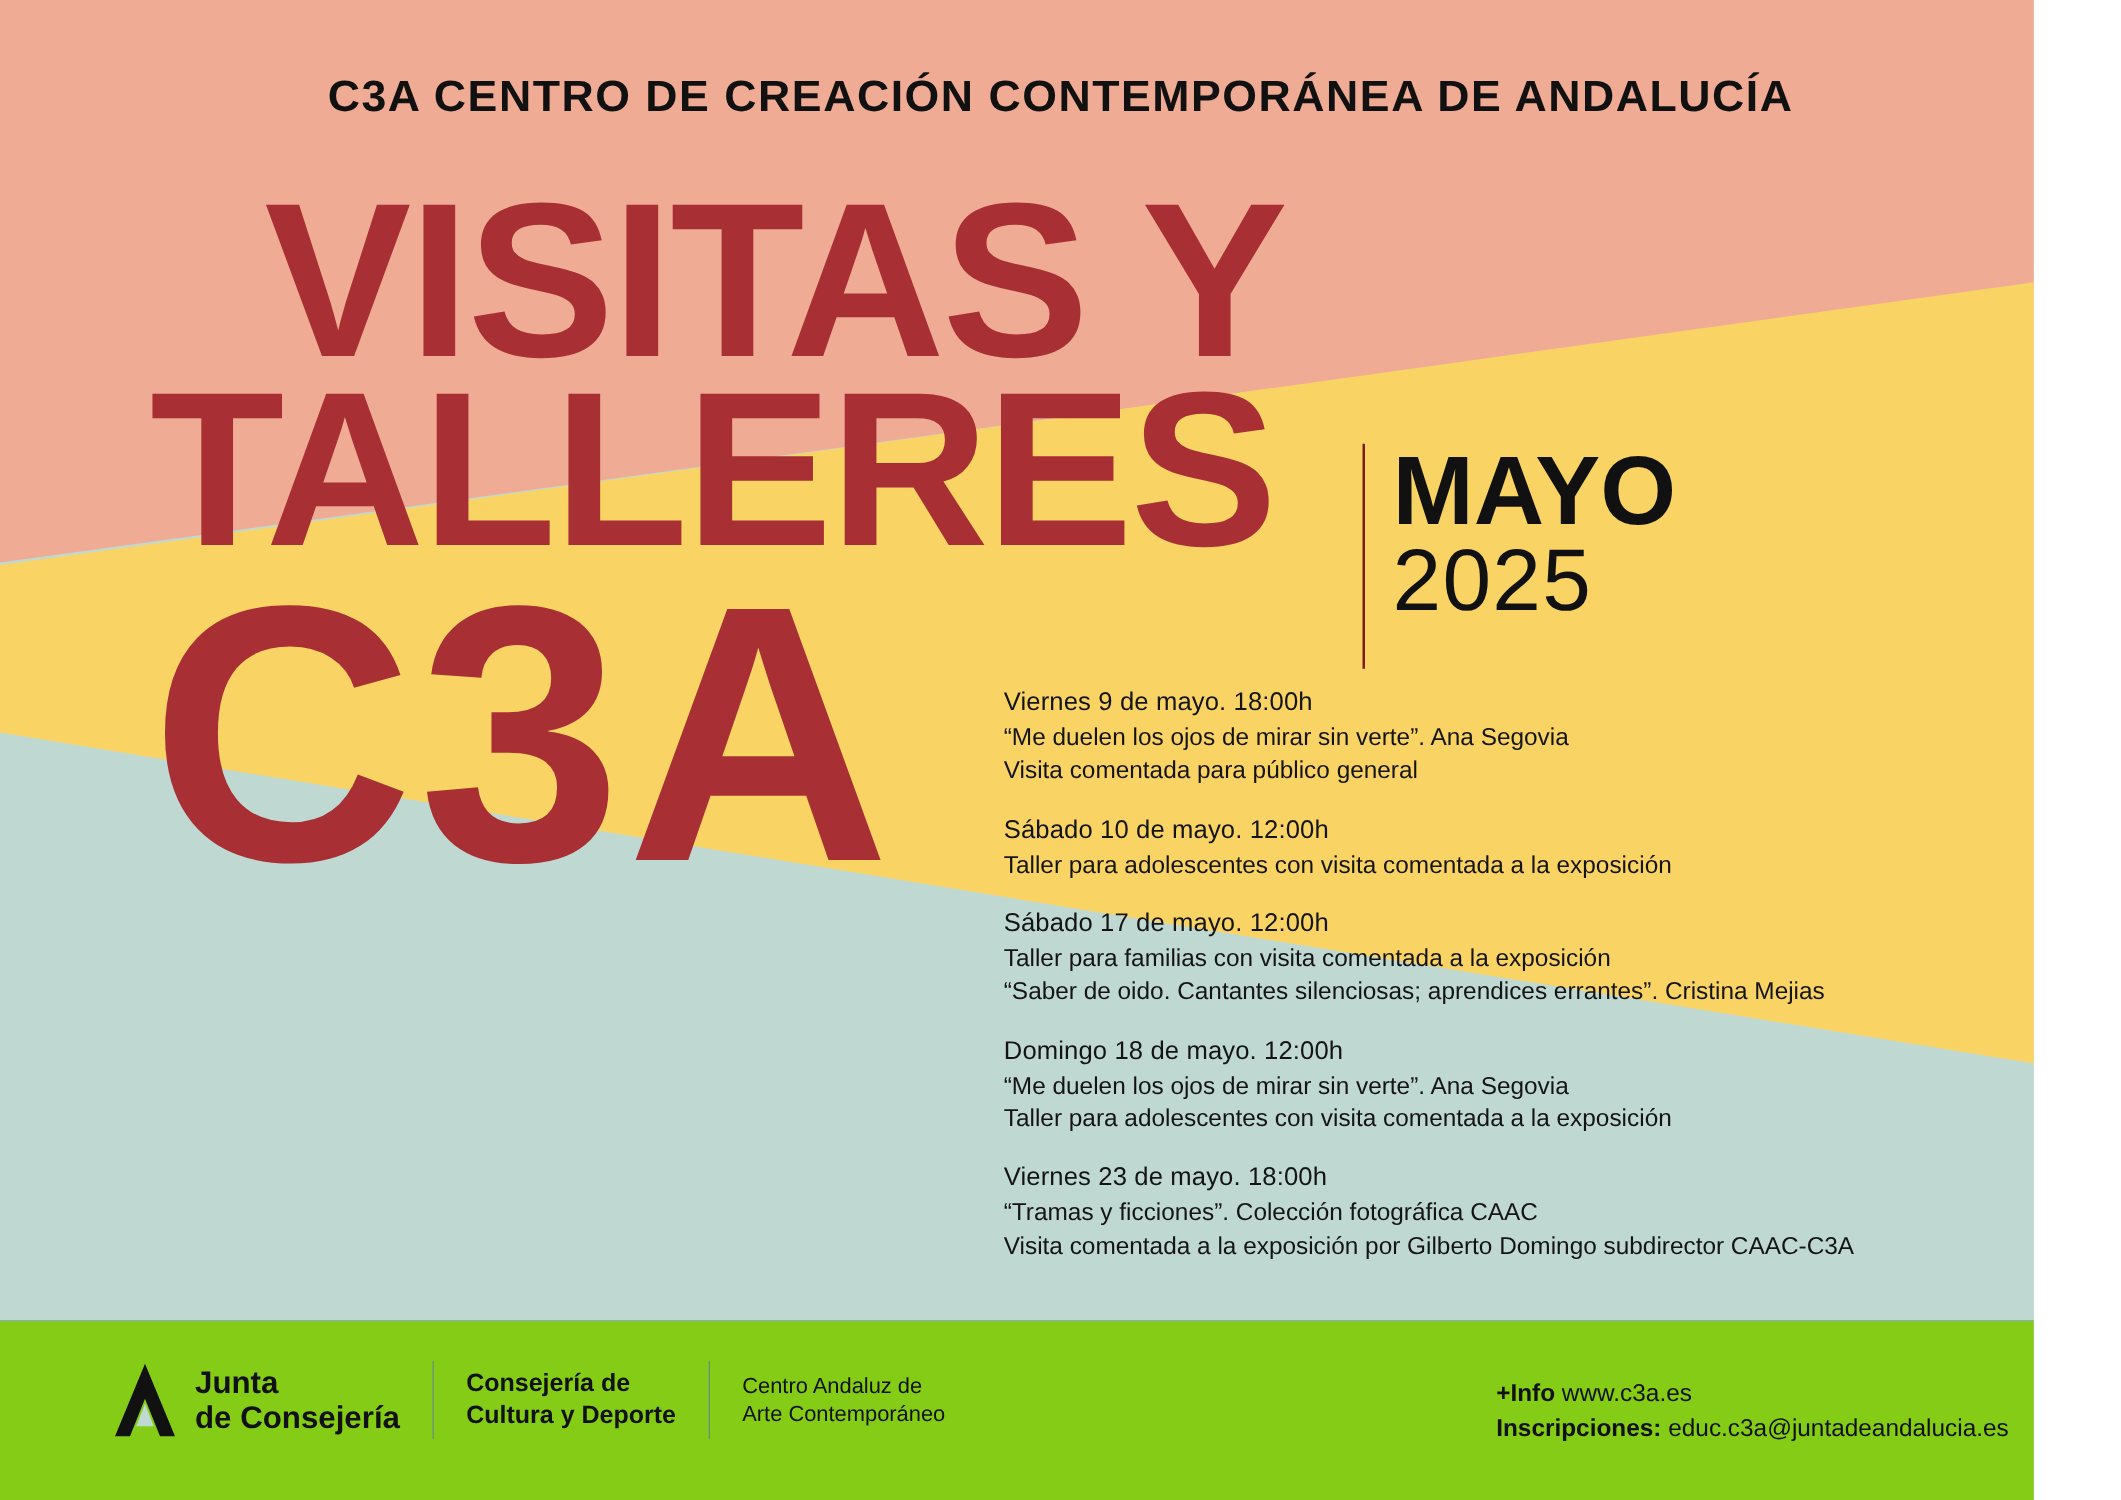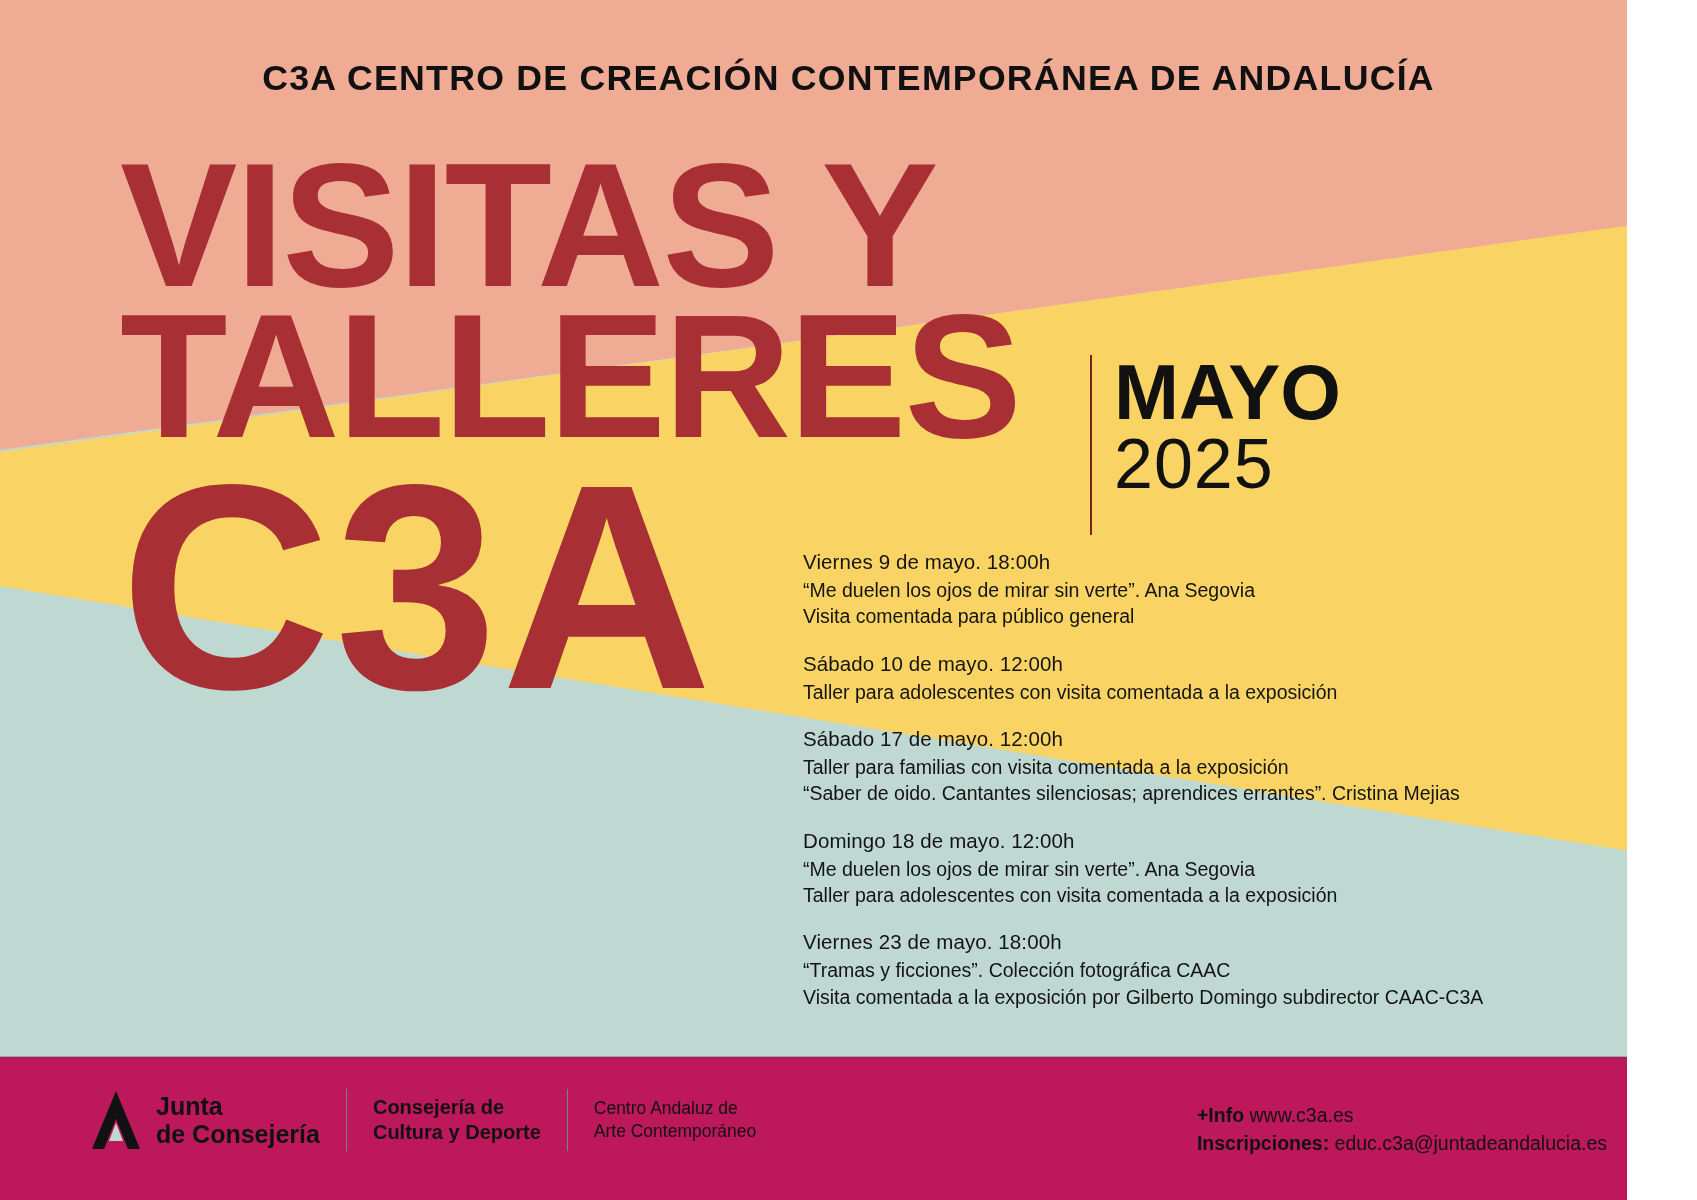--- a/index.html
+++ b/index.html
@@ -74,21 +74,21 @@
     color: #a82f33;
     font-family: "Liberation Sans", sans-serif;
     font-weight: bold;
     line-height: 0.86;
     letter-spacing: -2px;
   }
   .title-line {
     display: block;
     white-space: nowrap;
   }
-  .tl-1 { font-size: 176px; }
+  .tl-1 { font-size: 176px; text-align: center; }
   .tl-2 { font-size: 176px; }
   .tl-3 { font-size: 292px; letter-spacing: 4px; line-height: 0.92; }
 
   
   .date-block {
     position: absolute;
     left: 1090px;
     top: 355px;
     color: #111111;
     border-left: 2px solid #7f1d1d;
@@ -131,21 +131,21 @@
     font-weight: normal;
   }
 
   
   .footer {
     position: absolute;
     left: 0;
     top: 1056px;
     width: 1697px;
     height: 144px;
-    background: #be185d;
+    background: #84cc16;
     border-top: 1px solid #8fb0a8;
   }
   .footer-inner {
     position: absolute;
     left: 90px;
     top: 32px;
     display: flex;
     align-items: center;
   }
   .junta-logo {

